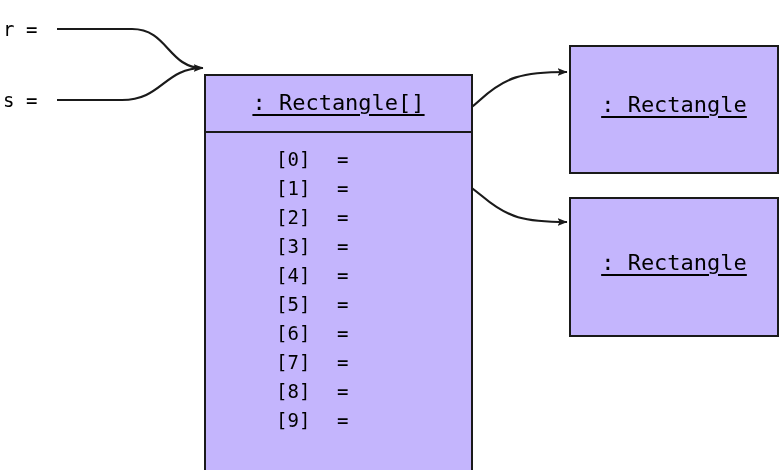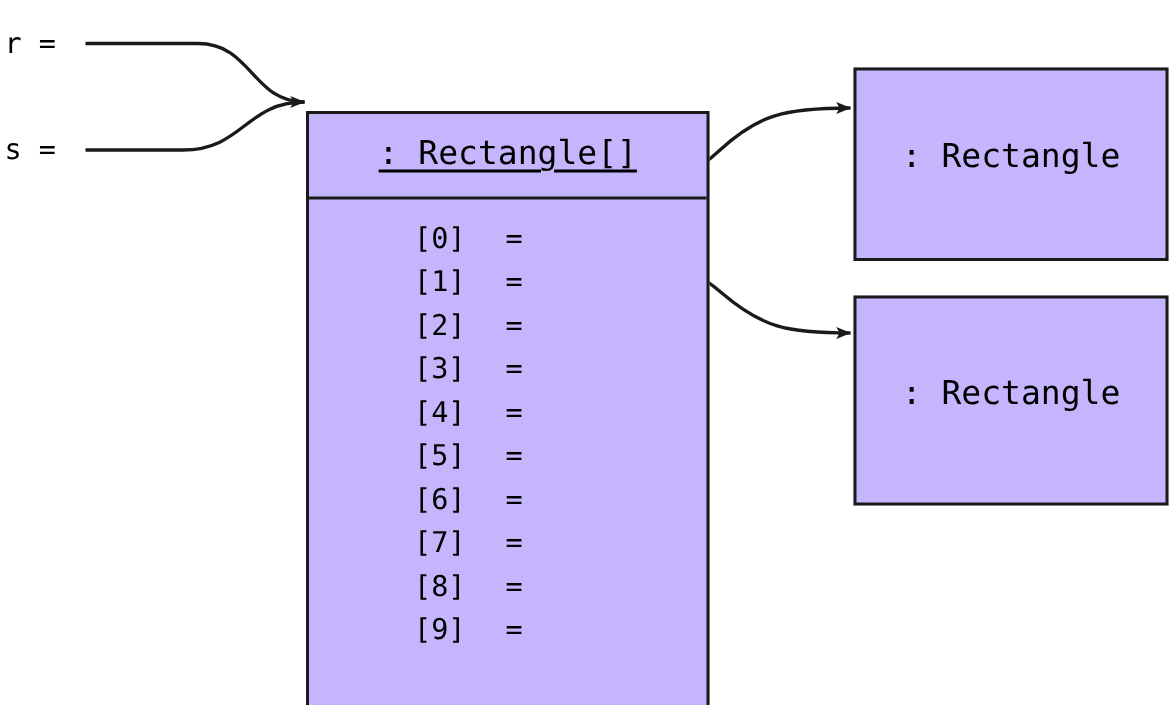--- a/index.html
+++ b/index.html
@@ -119,20 +119,21 @@
     left: 0;
     width: 100%;
     text-align: center;
     font-size: 22px;
     line-height: 24px;
     white-space: pre;
   }
   #rect-box-1 .rect-title { top: 46px; }
   #rect-box-2 .rect-title { top: 52px; }
   .rect-title .u {
+    text-decoration: underline;
     text-underline-offset: 4px;
     text-decoration-thickness: 2px;
   }
 </style>
 </head>
 <body>
 
 <div id="diagram-root">
 
   <svg class="svg-layer" viewBox="0 0 781 470" width="781" height="470">

